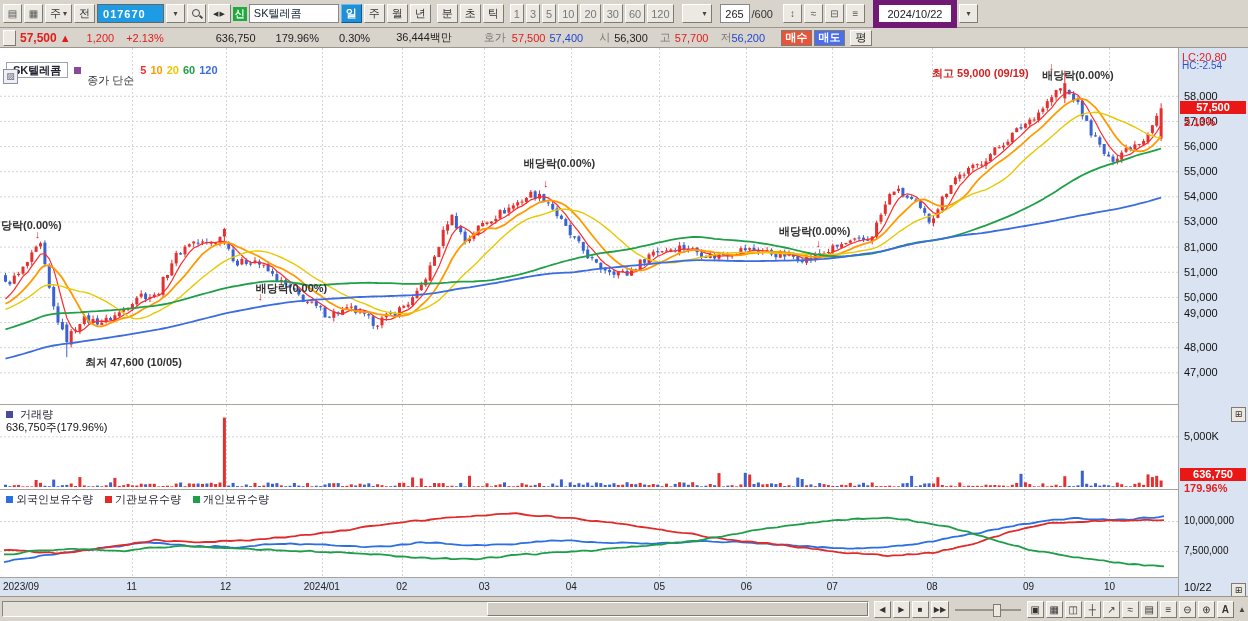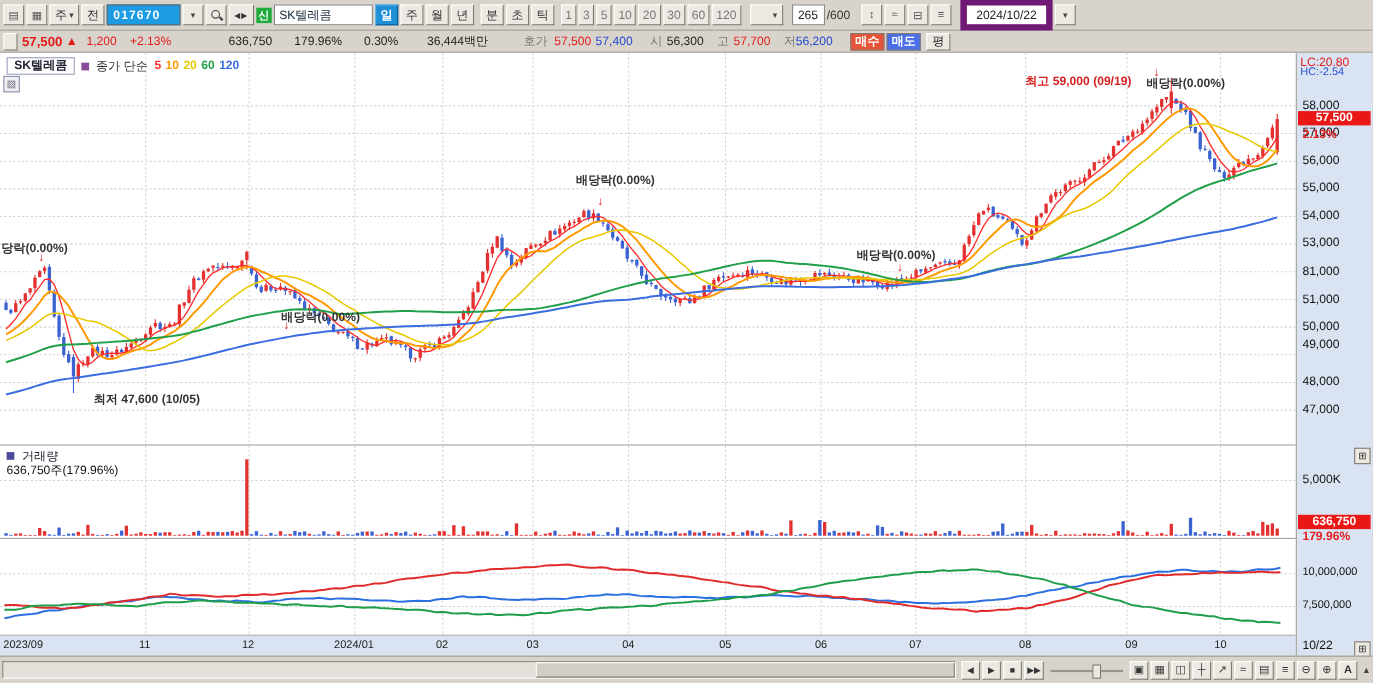--- a/index.html
+++ b/index.html
@@ -60,21 +60,21 @@
   .expbtn{position:absolute;right:2px;width:13px;height:13px;border:1px solid #7f7b73;
           background:#ece9e2;font-size:9px;line-height:12px;text-align:center;color:#333;}
   #annotations{position:absolute;left:0;top:0;width:1248px;height:621px;pointer-events:none;}
   .anno{position:absolute;font-size:11px;color:#333;white-space:nowrap;font-weight:bold;}
   .arrow{position:absolute;font-size:11px;font-weight:bold;color:#e32020;}
   
   #price-legend{position:absolute;left:6px;top:52px;display:flex;align-items:center;gap:6px;}
   .chip{border:1px solid #9aa2bc;background:#fff;padding:0 6px;height:14px;line-height:14px;
         color:#223;font-weight:bold;}
   .lgbullet{width:7px;height:7px;background:#8a4a9c;display:inline-block;}
-  .lgtext{color:#333;}
+  .lgtext{color:#333;margin-top:21px;}
   .masym{font-weight:bold;margin-right:4px;}
   #panel-handle{position:absolute;left:3px;top:69px;width:13px;height:13px;border:1px solid #8890a8;
         background:#f0f0f4;font-size:9px;line-height:12px;text-align:center;color:#667;}
   #vol-legend{position:absolute;left:6px;top:407px;display:flex;align-items:center;gap:4px;}
   #vol-detail{position:absolute;left:6px;top:420px;color:#111;}
   #hold-legend{position:absolute;left:6px;top:492px;display:flex;align-items:center;gap:12px;}
   .sq{width:7px;height:7px;display:inline-block;margin-right:3px;}
   .hleg{display:inline-flex;align-items:center;color:#223;}
   
   .bottombar{position:absolute;left:0;top:596px;width:1248px;height:25px;background:#d8d4cc;
@@ -156,21 +156,21 @@
     <span class="datebox" style="margin-left:6px;">2024/10/22</span>
     <span class="btn icon">
         <span class="dar" style="margin:0;">▾</span>
       </span>
   </div>
 
   <div class="quotebar">
     <span class="flatbtn" style="margin-left:3px;width:13px;"></span>
     <span class="q red bold" style="margin-left:4px;font-size:12px;">57,500</span>
     <span class="q red" style="margin-left:3px;">▲</span>
-    <span class="q red" style="margin-left:8px;">1,200</span>
+    <span class="q red" style="margin-left:16px;">1,200</span>
     <span class="q red" style="margin-left:12px;">+2.13%</span>
     <span class="q dark" style="margin-left:52px;">636,750</span>
     <span class="q dark" style="margin-left:20px;">179.96%</span>
     <span class="q dark" style="margin-left:20px;">0.30%</span>
     <span class="q dark" style="margin-left:26px;">36,444백만</span>
     <span class="q lbl" style="margin-left:32px;">호가</span>
     <span class="q red" style="margin-left:6px;">57,500</span>
     <span class="q blue" style="margin-left:4px;">57,400</span>
     <span class="q lbl" style="margin-left:16px;">시</span>
     <span class="q dark" style="margin-left:4px;">56,300</span>
@@ -1052,20 +1052,34 @@
     <span class="lgbullet"></span>
     <span class="lgtext">종가 단순</span>
     <span id="ma-legend"><span class="masym" style="color: rgb(255, 42, 42);">5</span><span class="masym" style="color: rgb(255, 154, 0);">10</span><span class="masym" style="color: rgb(232, 200, 0);">20</span><span class="masym" style="color: rgb(31, 160, 72);">60</span><span class="masym" style="color: rgb(59, 108, 224);">120</span></span>
   </div>
   <div id="panel-handle">▨</div>
   <div id="vol-legend">
     <span class="sq" style="background:#4a4a9c;"></span>
     <span style="color:#223;">거래량</span>
   </div>
   <div id="vol-detail">636,750주(179.96%)</div>
+  <div id="hold-legend">
+      <span class="hleg">
+        <span class="sq" style="background: rgb(43, 111, 224);"></span>
+        <span>외국인보유수량</span>
+      </span>
+      <span class="hleg">
+        <span class="sq" style="background: rgb(224, 43, 43);"></span>
+        <span>기관보유수량</span>
+      </span>
+      <span class="hleg">
+        <span class="sq" style="background: rgb(31, 158, 74);"></span>
+        <span>개인보유수량</span>
+      </span>
+    </div>
 
   <div id="xaxis-row">
       <div class="xlbl" style="left: 3px;">2023/09</div>
       <div class="xlbl" style="left: 131.6px; transform: translateX(-50%);">11</div>
       <div class="xlbl" style="left: 225.56px; transform: translateX(-50%);">12</div>
       <div class="xlbl" style="left: 321.84px; transform: translateX(-50%);">2024/01</div>
       <div class="xlbl" style="left: 401.88px; transform: translateX(-50%);">02</div>
       <div class="xlbl" style="left: 484.24px; transform: translateX(-50%);">03</div>
       <div class="xlbl" style="left: 571.24px; transform: translateX(-50%);">04</div>
       <div class="xlbl" style="left: 659.4px; transform: translateX(-50%);">05</div>

